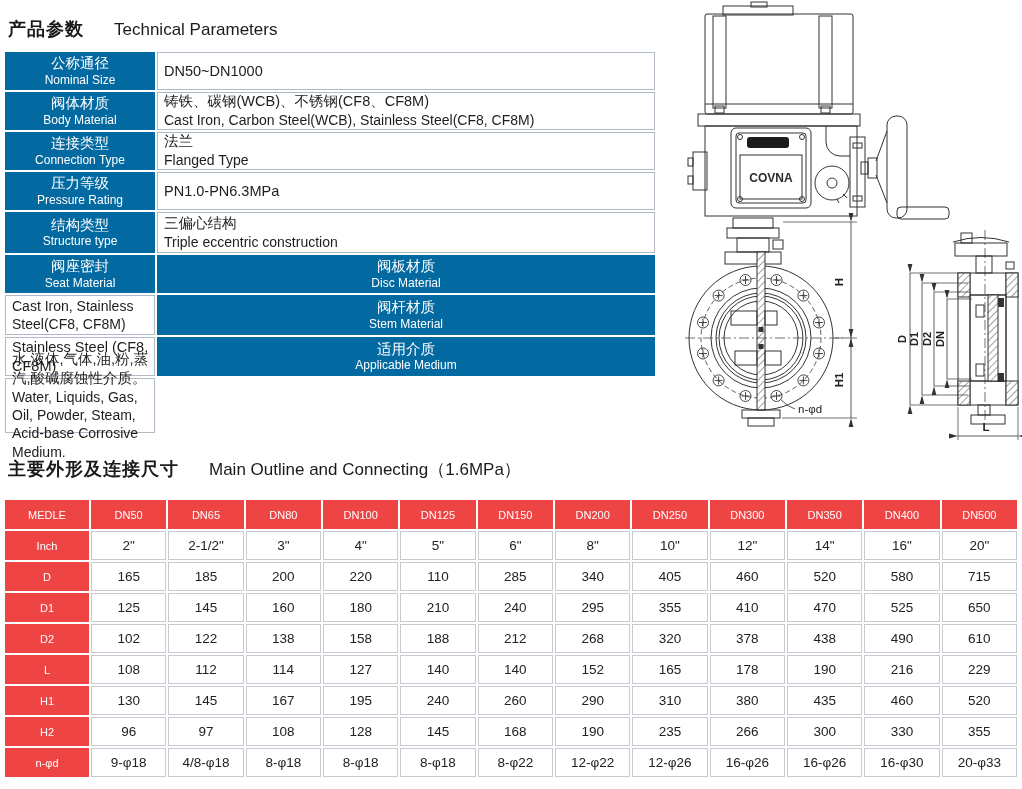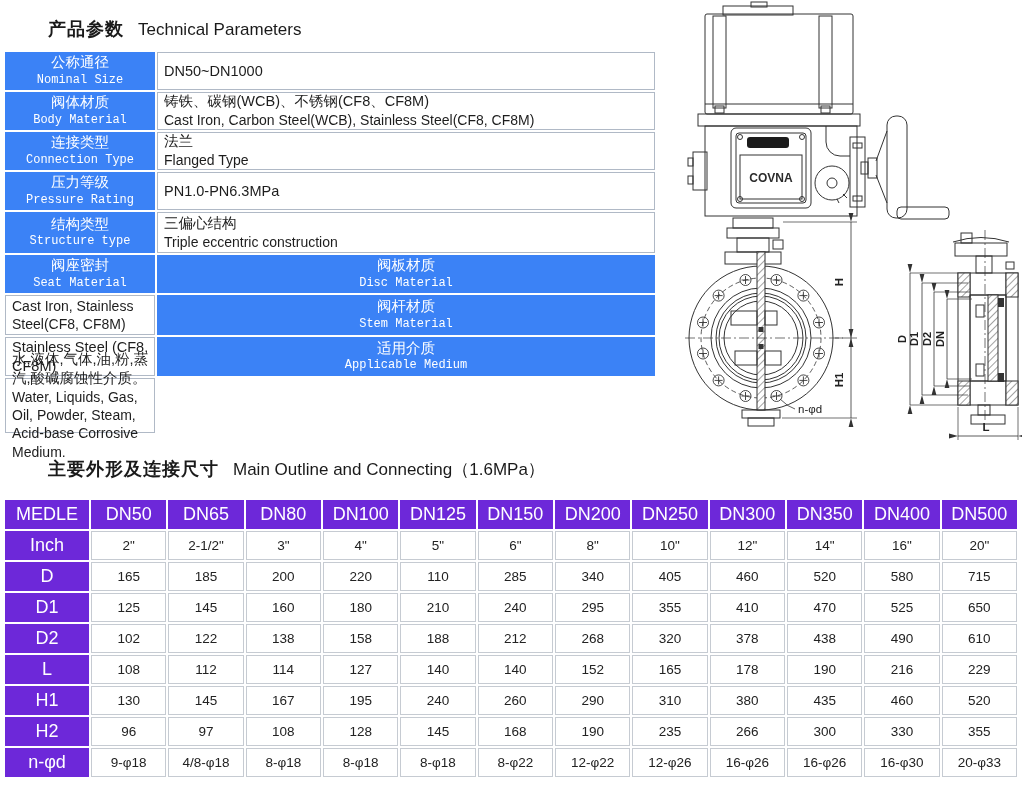--- a/index.html
+++ b/index.html
@@ -1,42 +1,42 @@
 <!DOCTYPE html>
 <html><head>
 <meta charset="utf-8">
 <style>
   html,body{margin:0;padding:0;background:#fff;}
   .page{position:relative;width:1022px;height:789px;background:#fff;overflow:hidden;
         font-family:"Liberation Sans","DejaVu Sans",sans-serif;color:#222;}
-  .sec-title{position:absolute;left:8px;display:flex;gap:14px;align-items:baseline;white-space:nowrap;margin-left:40px;}
+  .sec-title{position:absolute;left:8px;display:flex;gap:30px;align-items:baseline;white-space:nowrap;}
   .sec-title .zh{font-size:18px;font-weight:bold;color:#1a1a1a;letter-spacing:1px;}
   .sec-title .en{font-size:17px;font-weight:400;color:#1a1a1a;}
   .t1{top:17px;}
   .t2{top:457px;}
 
   
   .params-grid{position:absolute;left:5px;top:52px;width:650px;display:grid;
                grid-template-columns:150px 498px;
                grid-template-rows:38px 38px 38px 38px 41px 38px 40px 39px 55px;gap:2px;}
-  .p-label{background:#3b82f6;color:#fff;display:flex;flex-direction:column;
-           align-items:center;justify-content:center;text-align:center;line-height:1.25;font-family:Liberation Mono, monospace;}
+  .p-label{background:#0369a1;color:#fff;display:flex;flex-direction:column;
+           align-items:center;justify-content:center;text-align:center;line-height:1.25;}
   .p-label .zh{font-size:14.5px;}
   .p-label .en{font-size:12px;}
   .p-value{background:#fff;border:1px solid #b0b9c6;display:flex;flex-direction:column;
            justify-content:center;padding-left:6px;line-height:1.3;color:#1d1d1d;}
   .p-value .l1{font-size:14.5px;}
   .p-value .l2{font-size:14px;}
 
   
   .dims-grid{position:absolute;left:5px;top:500px;width:1012px;height:277px;display:grid;
              grid-template-columns:84px repeat(12,1fr);grid-auto-rows:1fr;gap:2px;}
   .dcell{display:flex;align-items:center;justify-content:center;font-size:13.5px;
          color:#222;background:#fff;border:1px solid #c6cbd2;white-space:nowrap;}
-  .dcell.head{background:#6d28d9;color:#fff;border:none;font-size:18px;}
+  .dcell.head{background:#ef4444;color:#fff;border:none;font-size:11px;}
 
   
   .drawing{position:absolute;left:685px;top:0px;}
   .drawing text{font-family:"Liberation Sans","DejaVu Sans",sans-serif;}
 </style>
 </head>
 <body>
 
 <div class="page">
 

